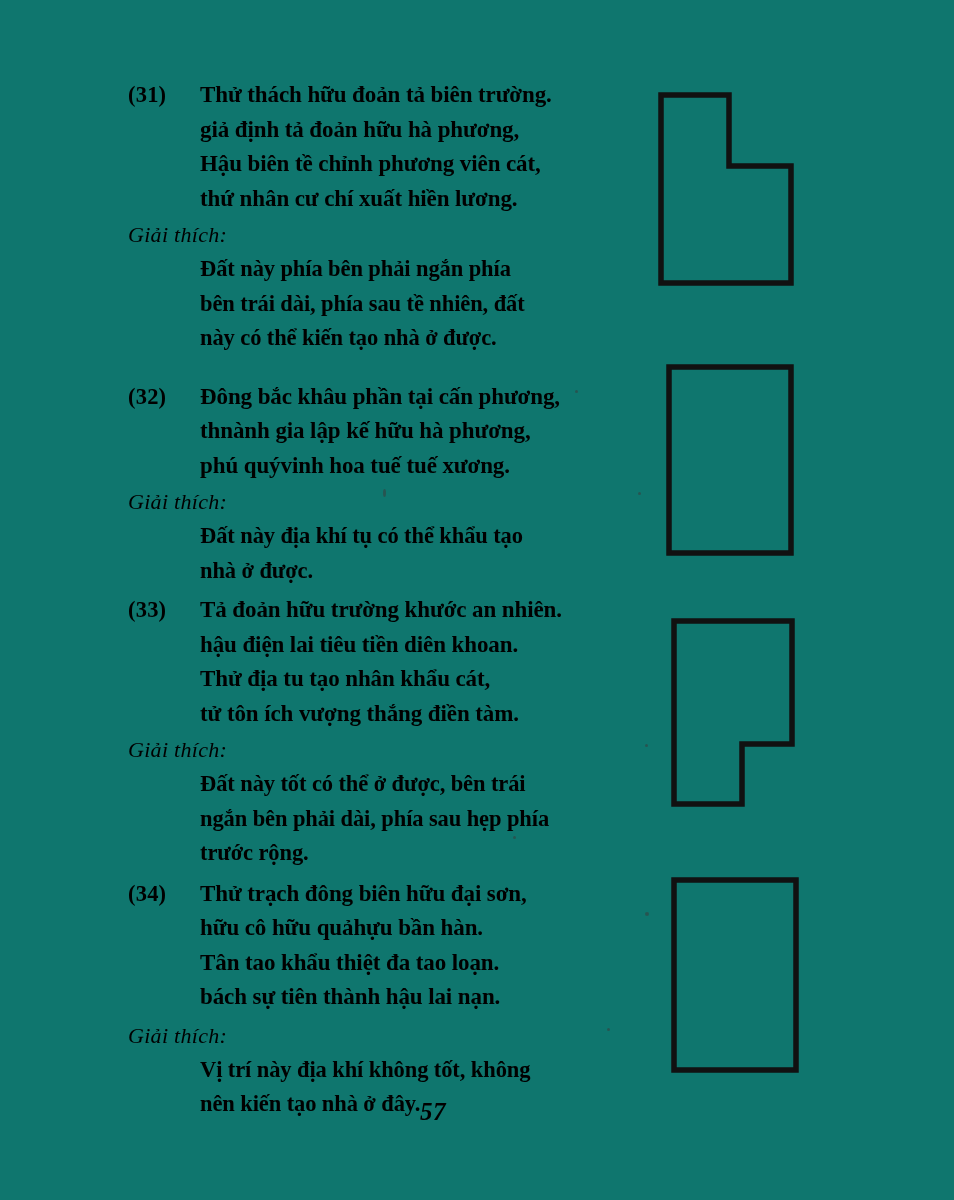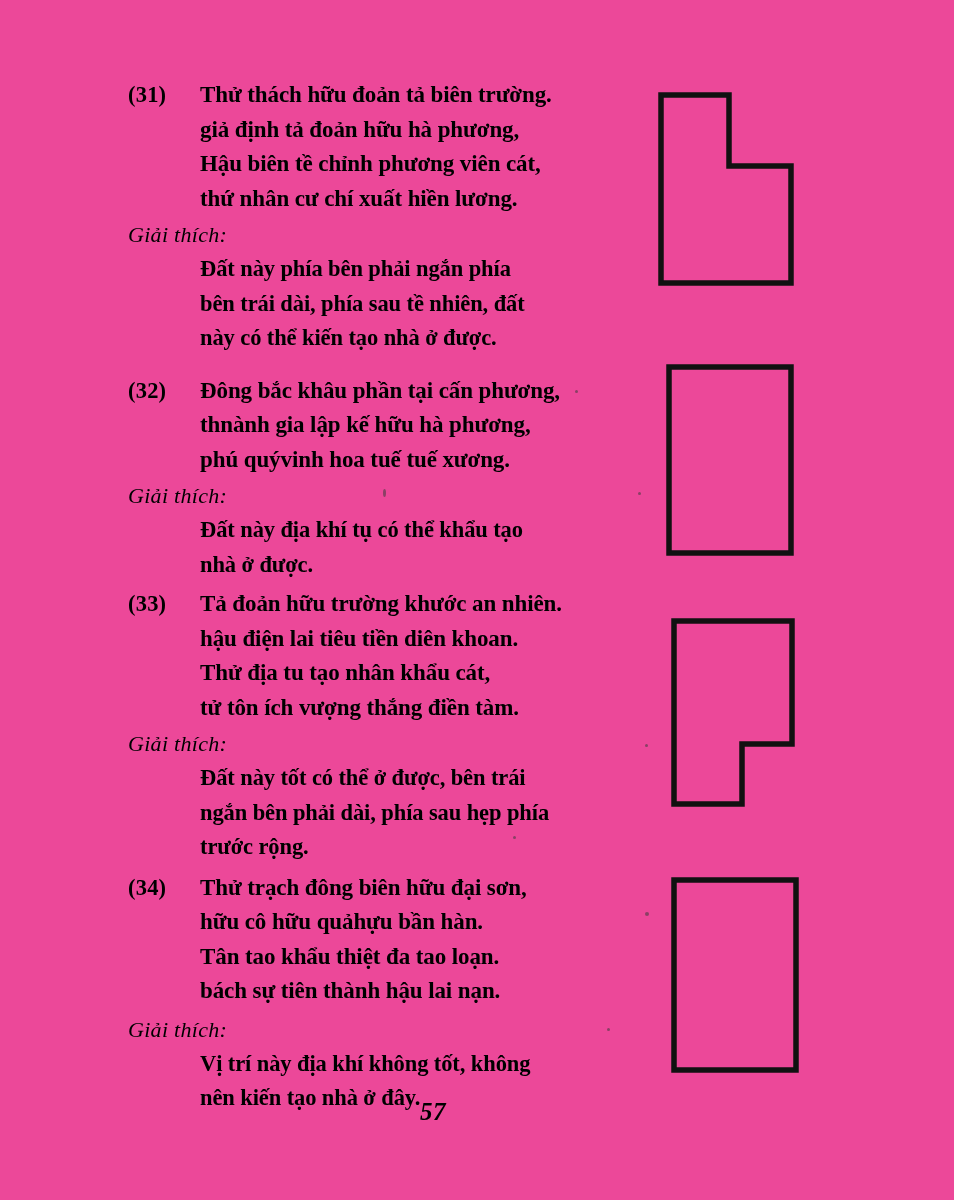--- a/index.html
+++ b/index.html
@@ -13,21 +13,21 @@
     position: relative;
     overflow: hidden;
     font-family: "Liberation Serif", "DejaVu Serif", serif;
     color: #000000;
   }
 
   
   .page {
     position: absolute;
     inset: 0;
-    background: #ec4899;
+    background: #0f766e;
   }
 
   
   .text-column {
     position: absolute;
     left: 128px;
     top: 78px;
     width: 500px;
   }
 
@@ -82,21 +82,21 @@
     letter-spacing: -0.1px;
   }
   .gloss-body .last {
     
     display: block;
   }
 
   
   #block-31 { margin-top: 0; }
   #gloss-31 { margin-top: 2px; }
-  #block-32 { margin-top: 18px; }
+  #block-32 { margin-top: 24px; }
   #gloss-32 { margin-top: 2px; }
   #block-33 { margin-top: 5px; }
   #gloss-33 { margin-top: 2px; }
   #block-34 { margin-top: 6px; }
   #gloss-34 { margin-top: 4px; }
 
   
   .diagram {
     position: absolute;
   }

